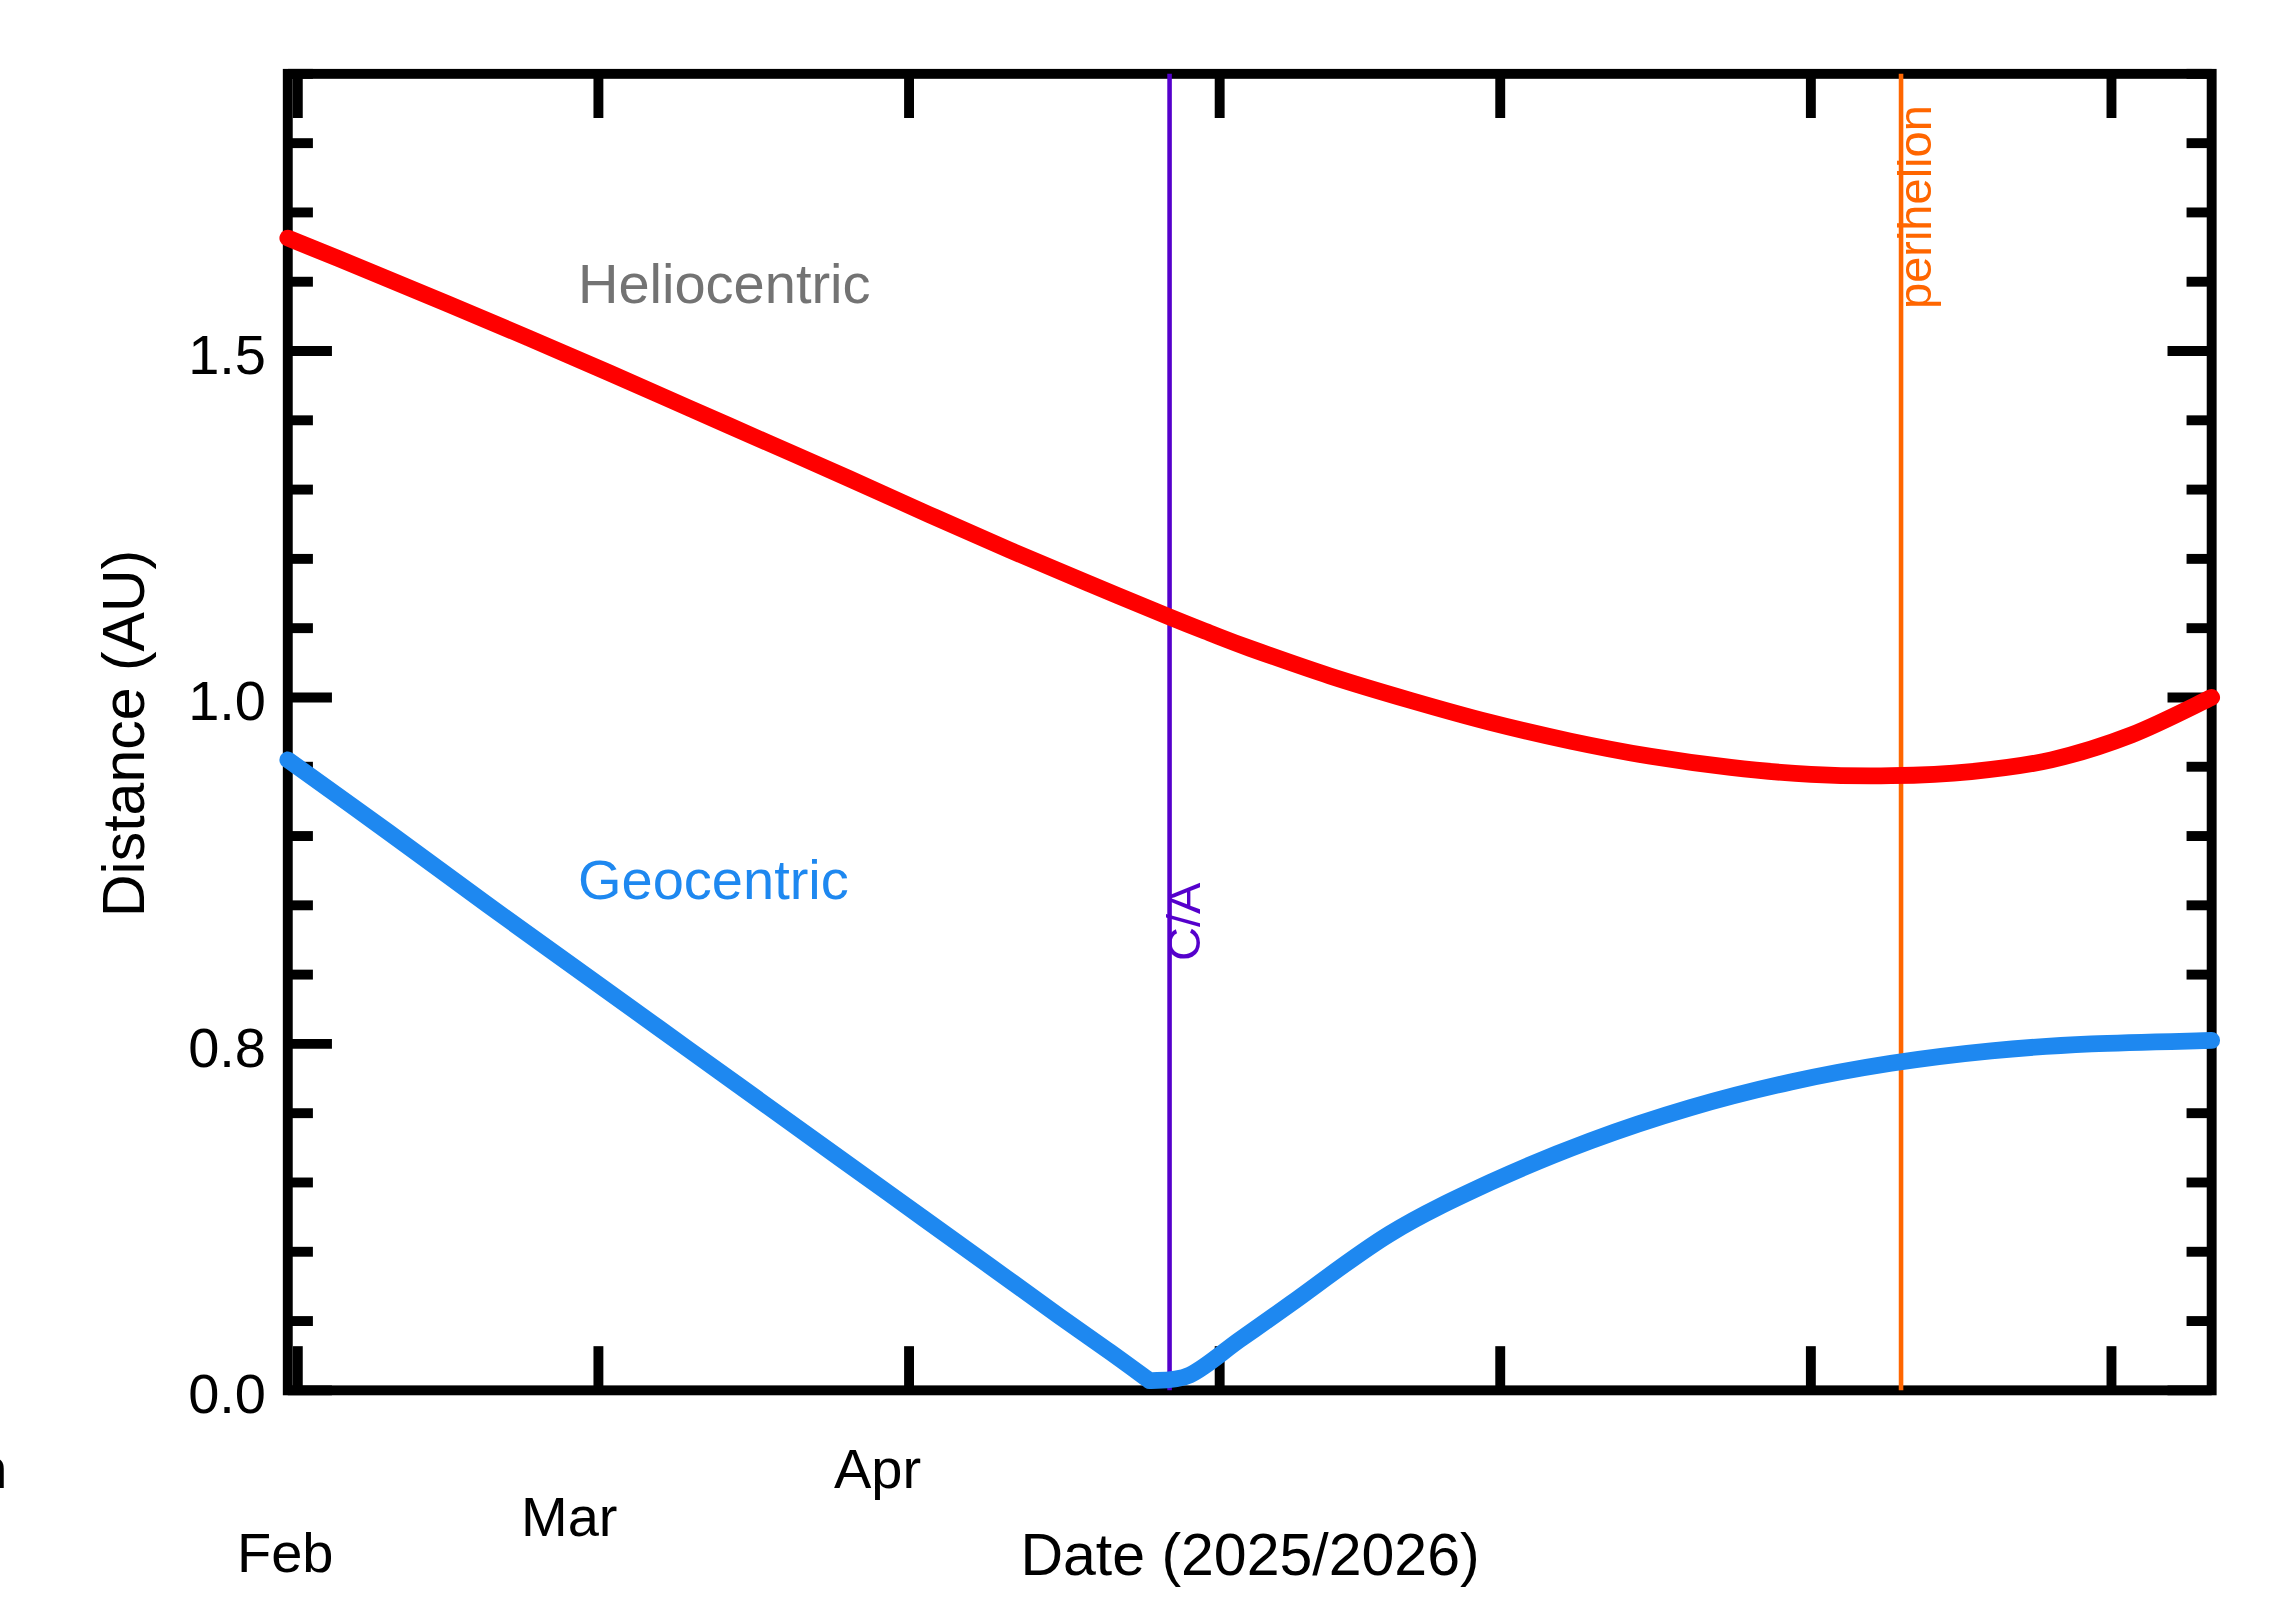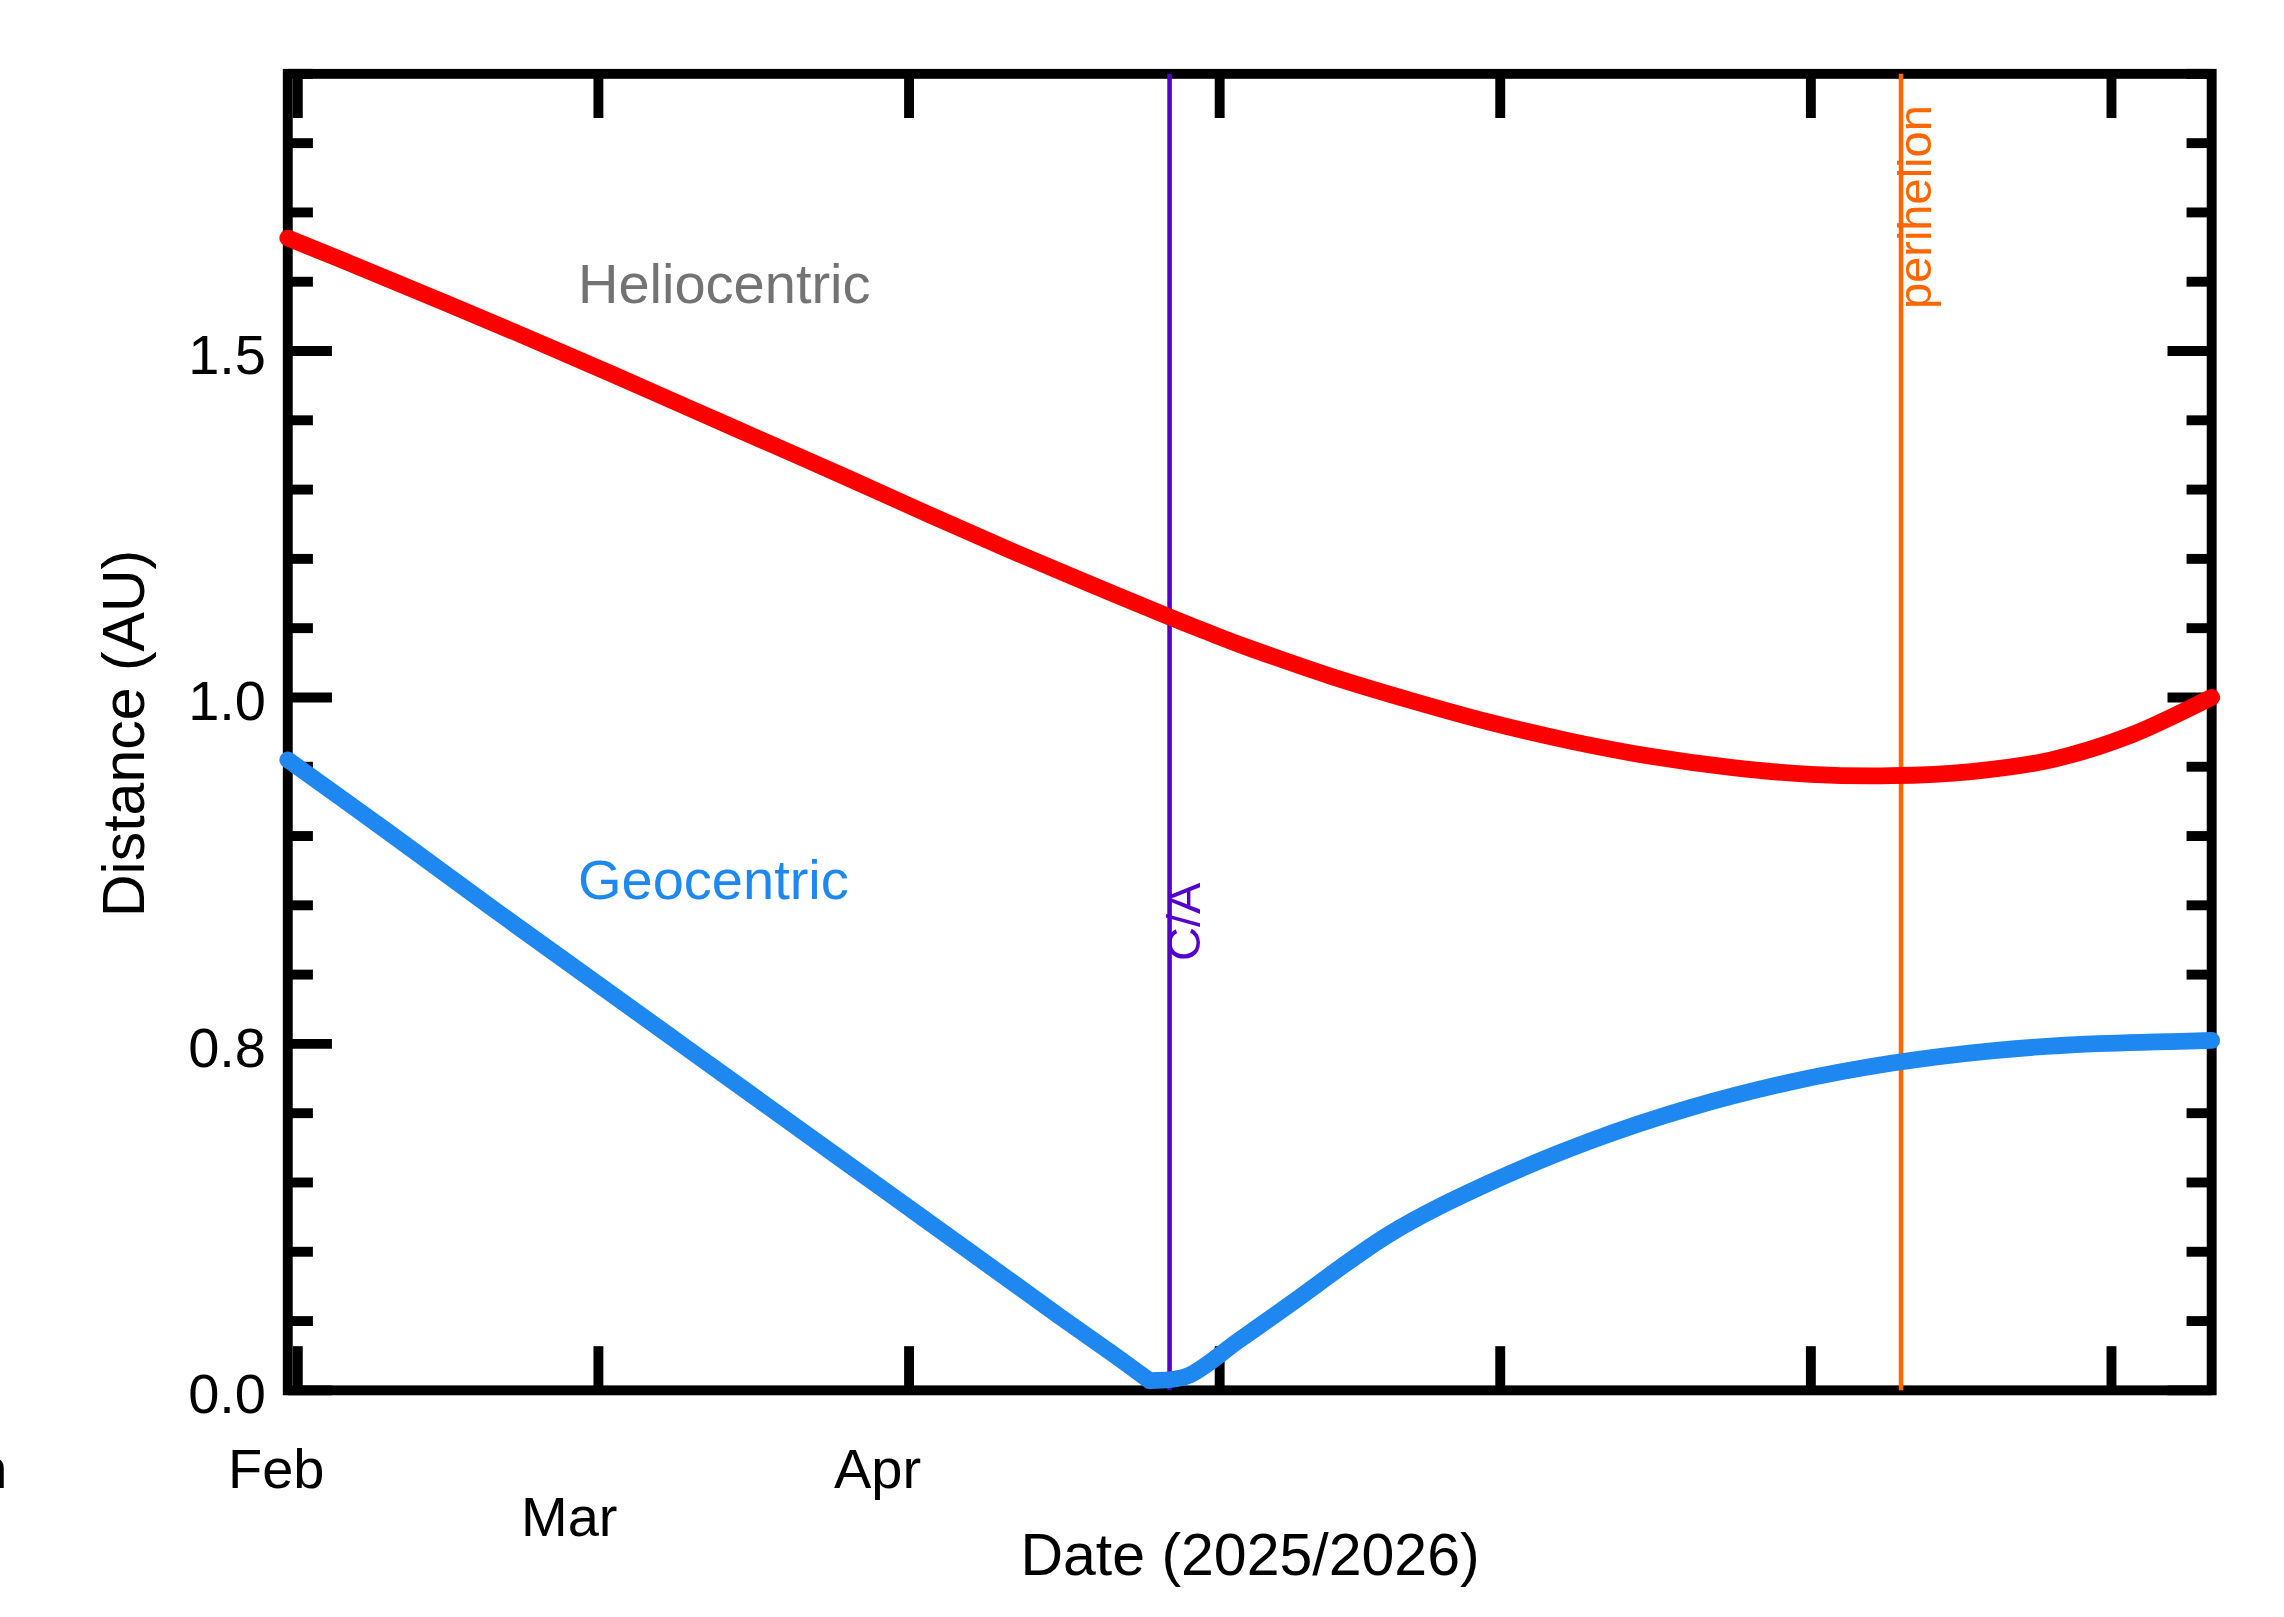--- a/index.html
+++ b/index.html
@@ -141,21 +141,21 @@
   <div id="xlabel" class="axis-title" style="left: 0px; width: 2284px; top: 1521px; text-align: center; transform: translateX(108px);">Date (2025/2026)</div>
 
   <div id="ytick-labels">
       <div class="tick-label" style="right: 2018px; top: 1361px; text-align: center;">0.0</div>
       <div class="tick-label" style="right: 2018px; top: 1015px; text-align: right;">0.8</div>
       <div class="tick-label" style="right: 2018px; top: 668px; text-align: right;">1.0</div>
       <div class="tick-label" style="right: 2018px; top: 322px; text-align: center;">1.5</div>
     </div>
   <div id="xtick-labels">
       <div class="tick-label" style="left: 0px; top: 1436px; width: auto; text-align: left; transform: translateX(-83px); margin-left: 0px;">Jan</div>
-      <div class="tick-label" style="left: 0px; top: 1436px; width: auto; text-align: right; transform: translateX(228px); margin-left: 0px;">Feb</div>
+      <div class="tick-label" style="left: 0px; top: 1520px; width: auto; text-align: right; transform: translateX(228px); margin-left: 9px;">Feb</div>
       <div class="tick-label" style="left: 0px; top: 1484px; width: auto; text-align: left; transform: translateX(509px); margin-left: 12px;">Mar</div>
       <div class="tick-label" style="left: 0px; top: 1436px; width: auto; text-align: right; transform: translateX(819px); margin-left: 15px;">Apr</div>
     </div>
   <div id="series-labels">
       <div class="series-label" style="color: #737373; left: 578px; top: 251px;">Heliocentric</div>
       <div class="series-label" style="color: rgb(30, 136, 240); left: 578px; top: 847px;">Geocentric</div>
     </div>
   <div id="annotation-labels">
       <div class="event-label" style="color: rgb(85, 0, 204); left: 1156px; top: 961px; transform: rotate(-90deg);">C/A</div>
       <div class="event-label" style="color: rgb(255, 102, 0); left: 1887px; top: 309px; transform: rotate(-90deg);">perihelion</div>

